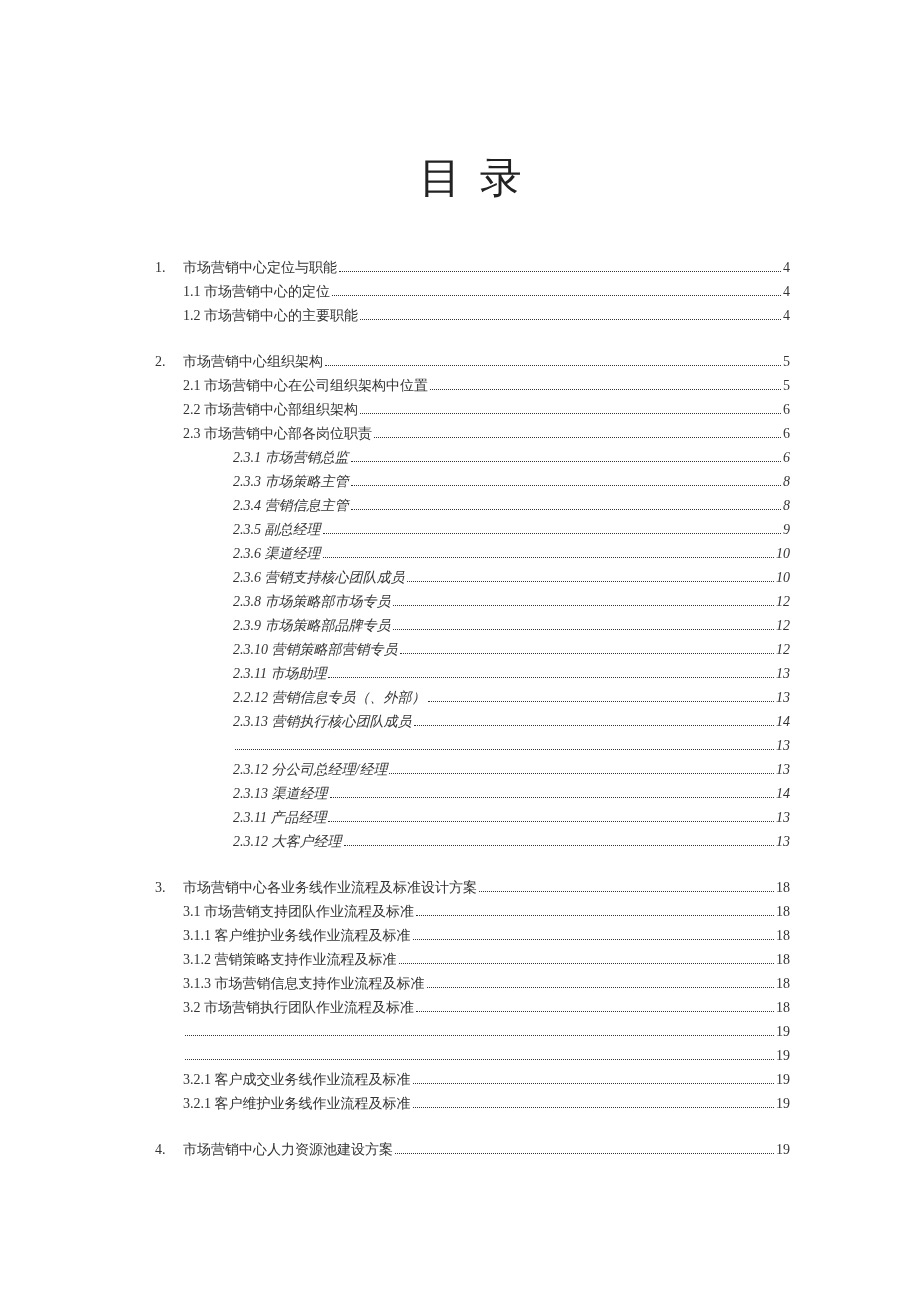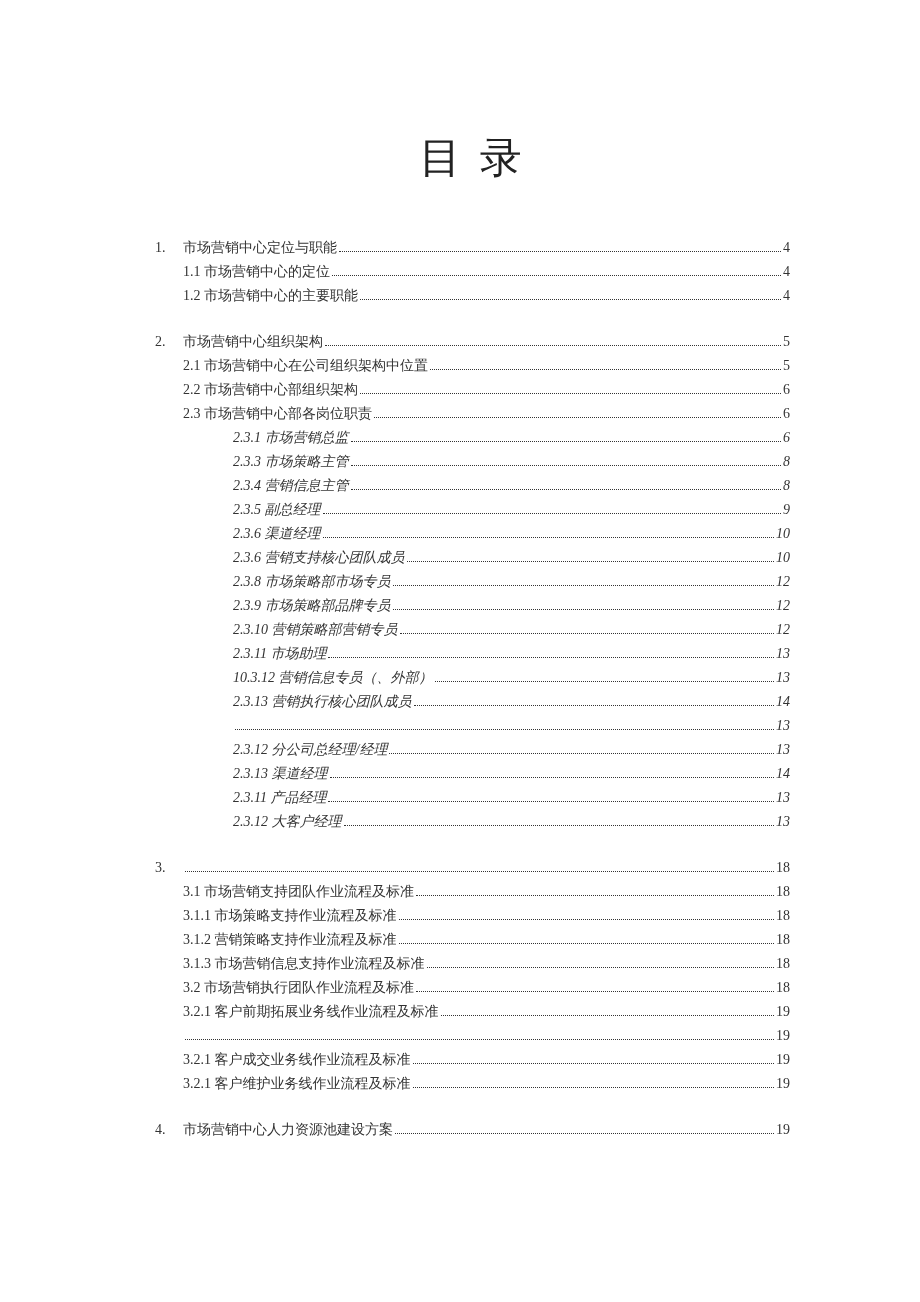--- a/index.html
+++ b/index.html
@@ -15,20 +15,21 @@
       padding: 130px 130px 0 155px;
     }
     .title {
       text-align: center;
       font-size: 42px;
       font-weight: normal;
       font-family: "SimSun", "宋体", serif;
       margin-bottom: 50px;
       letter-spacing: 4px;
       color: #222;
+      margin-top: 20px;
     }
     .toc-section {
       margin-bottom: 22px;
     }
     .toc-line {
       display: flex;
       align-items: baseline;
       font-size: 14px;
       line-height: 24px;
       color: #333;
@@ -146,21 +147,21 @@
           <span class="toc-text">2.3.10 营销策略部营销专员</span>
           <span class="toc-dots"></span>
           <span class="toc-page">12</span>
         </div>
         <div class="toc-line toc-indent-2">
           <span class="toc-text">2.3.11 市场助理</span>
           <span class="toc-dots"></span>
           <span class="toc-page">13</span>
         </div>
         <div class="toc-line toc-indent-2">
-          <span class="toc-text">10.3.12 营销信息专员（、外部）</span>
+          <span class="toc-text">2.2.12 营销信息专员（、外部）</span>
           <span class="toc-dots"></span>
           <span class="toc-page">13</span>
         </div>
         <div class="toc-line toc-indent-2">
           <span class="toc-text">2.3.13 营销执行核心团队成员</span>
           <span class="toc-dots"></span>
           <span class="toc-page">14</span>
         </div>
         <div class="toc-line toc-indent-2">
           <span class="toc-dots"></span>
@@ -183,50 +184,50 @@
         </div>
         <div class="toc-line toc-indent-2">
           <span class="toc-text">2.3.12 大客户经理</span>
           <span class="toc-dots"></span>
           <span class="toc-page">13</span>
         </div>
       </div>
       <div class="toc-section">
         <div class="toc-line toc-indent-0">
           <span class="toc-num">3.</span>
+          <span class="toc-text">市场营销中心各业务线作业流程及标准设计方案</span>
           <span class="toc-dots"></span>
           <span class="toc-page">18</span>
         </div>
         <div class="toc-line toc-indent-1">
           <span class="toc-text">3.1 市场营销支持团队作业流程及标准</span>
           <span class="toc-dots"></span>
           <span class="toc-page">18</span>
         </div>
         <div class="toc-line toc-indent-1">
-          <span class="toc-text">3.1.1 市场策略支持作业流程及标准</span>
+          <span class="toc-text">3.1.1 客户维护业务线作业流程及标准</span>
           <span class="toc-dots"></span>
           <span class="toc-page">18</span>
         </div>
         <div class="toc-line toc-indent-1">
           <span class="toc-text">3.1.2 营销策略支持作业流程及标准</span>
           <span class="toc-dots"></span>
           <span class="toc-page">18</span>
         </div>
         <div class="toc-line toc-indent-1">
           <span class="toc-text">3.1.3 市场营销信息支持作业流程及标准</span>
           <span class="toc-dots"></span>
           <span class="toc-page">18</span>
         </div>
         <div class="toc-line toc-indent-1">
           <span class="toc-text">3.2 市场营销执行团队作业流程及标准</span>
           <span class="toc-dots"></span>
           <span class="toc-page">18</span>
         </div>
         <div class="toc-line toc-indent-1">
-          <span class="toc-text">3.2.1 客户前期拓展业务线作业流程及标准</span>
           <span class="toc-dots"></span>
           <span class="toc-page">19</span>
         </div>
         <div class="toc-line toc-indent-1">
           <span class="toc-dots"></span>
           <span class="toc-page">19</span>
         </div>
         <div class="toc-line toc-indent-1">
           <span class="toc-text">3.2.1 客户成交业务线作业流程及标准</span>
           <span class="toc-dots"></span>

